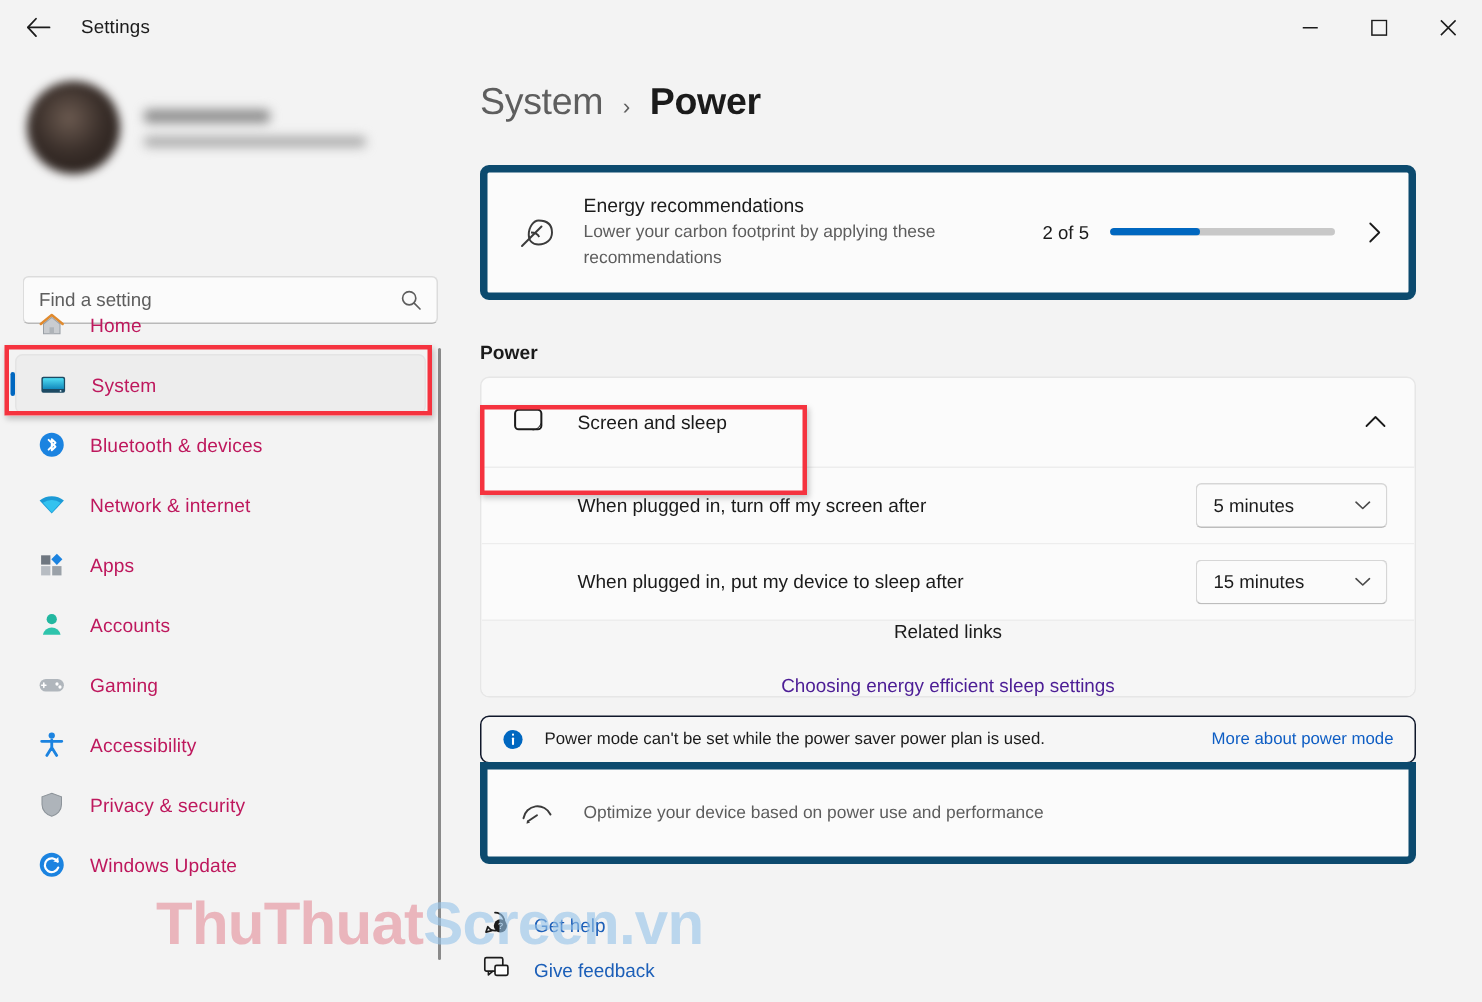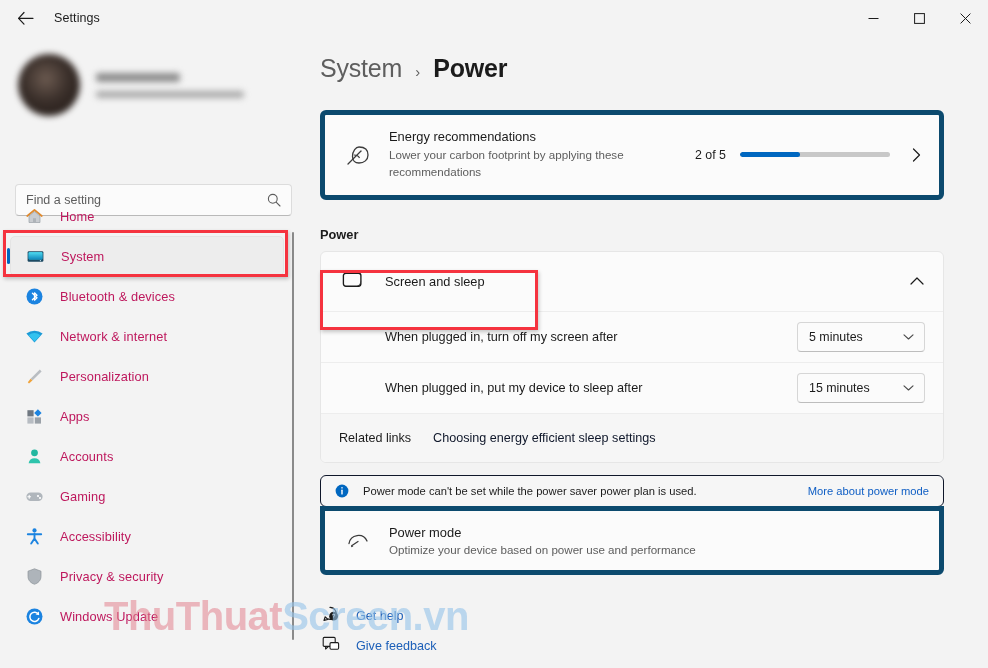--- a/index.html
+++ b/index.html
@@ -133,24 +133,24 @@
   .sub-label { font-size: 12.7px; color: #1b1b1b; flex: 1; }
   .dropdown {
     width: 128px; height: 30px; background: #fbfbfb;
     border: 1px solid #d6d6d6; border-bottom-color: #bdbdbd;
     border-radius: 4px; display: flex; align-items: center;
     justify-content: space-between; padding: 0 10px 0 11px; cursor: pointer;
   }
   .dd-val { font-size: 12.4px; color: #1b1b1b; }
   .related {
     display: flex; align-items: center; min-height: 48px;
-    padding: 0 18px; background: #f6f6f6; gap: 22px;
+    padding: 0 18px; background: #f6f6f6; gap: 22px; flex-direction: column;
   }
   .rel-label { font-size: 12.6px; color: #1b1b1b; }
-  .rel-link { font-size: 12.6px; color: #0f172a; cursor: pointer; }
+  .rel-link { font-size: 12.6px; color: #4c1d95; cursor: pointer; }
 
   .banner {
     display: flex; align-items: center; min-height: 32px;
     background: #f6f6f6; border: 1px solid #0f172a; border-radius: 6px;
     margin: 12px 44px 0 24px; padding: 0 14px 0 14px;
   }
   .banner-ico { width: 16px; flex: 0 0 16px; margin-right: 12px; display: flex; align-items: center; }
   .banner-txt { font-size: 11.2px; color: #1b1b1b; flex: 1; }
   .banner-link { font-size: 11.2px; color: #0f5ec4; cursor: pointer; white-space: nowrap; }
 
@@ -278,29 +278,20 @@
       <div class="navitem">
         <span class="nav-ico">
           <svg width="19" height="19" viewBox="0 0 19 19">
             <path d="M1.4 6.6 A13 13 0 0 1 17.6 6.6 L9.5 15.4 Z" fill="#1b9ad6"></path>
             <path d="M3.6 8.2 A10 10 0 0 1 15.4 8.2 L9.5 14.6 Z" fill="#33c2ef"></path>
           </svg>
         </span>
         <span class="nav-label">Network &amp; internet</span>
       </div>
 
-      <div class="navitem">
-        <span class="nav-ico">
-          <svg width="19" height="19" viewBox="0 0 19 19">
-            <path d="M14.8 2.6 L16.6 4.4 L7.4 13.6 L5.6 11.8 Z" fill="#b9bdc2"></path>
-            <path d="M5.6 11.8 L7.4 13.6 L4 16.4 L2.8 15.2 Z" fill="#f0a33a"></path>
-          </svg>
-        </span>
-        <span class="nav-label">Personalization</span>
-      </div>
 
       <div class="navitem">
         <span class="nav-ico">
           <svg width="19" height="19" viewBox="0 0 19 19">
             <rect x="2.4" y="3.2" width="6.2" height="6.2" fill="#6f7780"></rect>
             <rect x="2.4" y="10.4" width="6.2" height="6.2" fill="#b7bcc2"></rect>
             <rect x="9.8" y="10.4" width="6.2" height="6.2" fill="#9aa1a8"></rect>
             <path d="M12.9 2.2 L16.6 5.9 L12.9 9.6 L9.2 5.9 Z" fill="#1b83e0"></path>
           </svg>
         </span>
@@ -457,21 +448,20 @@
 
     <div class="card powermode">
       <span class="e-ico">
         <svg width="26" height="24" viewBox="0 0 26 24">
           <path d="M4 15.5 A9.5 9.5 0 0 1 22 13" fill="none" stroke="#3b3b3b" stroke-width="1.3" stroke-linecap="round"></path>
           <path d="M13 13.5 L7 17.5" fill="none" stroke="#3b3b3b" stroke-width="1.3" stroke-linecap="round"></path>
           <path d="M6.4 16.8 L8.4 18.4 L6 19.2 Z" fill="#3b3b3b"></path>
         </svg>
       </span>
       <div class="e-txt">
-        <div class="pm-title">Power mode</div>
         <div class="pm-sub">Optimize your device based on power use and performance</div>
       </div>
     </div>
 
     <div class="footlinks">
       <div class="footlink">
         <span class="fl-ico">
           <svg width="18" height="18" viewBox="0 0 18 18">
             <path d="M8 2.4 A6 6 0 1 1 3.2 11.8 L2 15.4 L5.8 14.4" fill="none" stroke="#1b1b1b" stroke-width="1.15" stroke-linecap="round" stroke-linejoin="round"></path>
             <circle cx="11.6" cy="11.2" r="4.4" fill="#1b1b1b"></circle>

